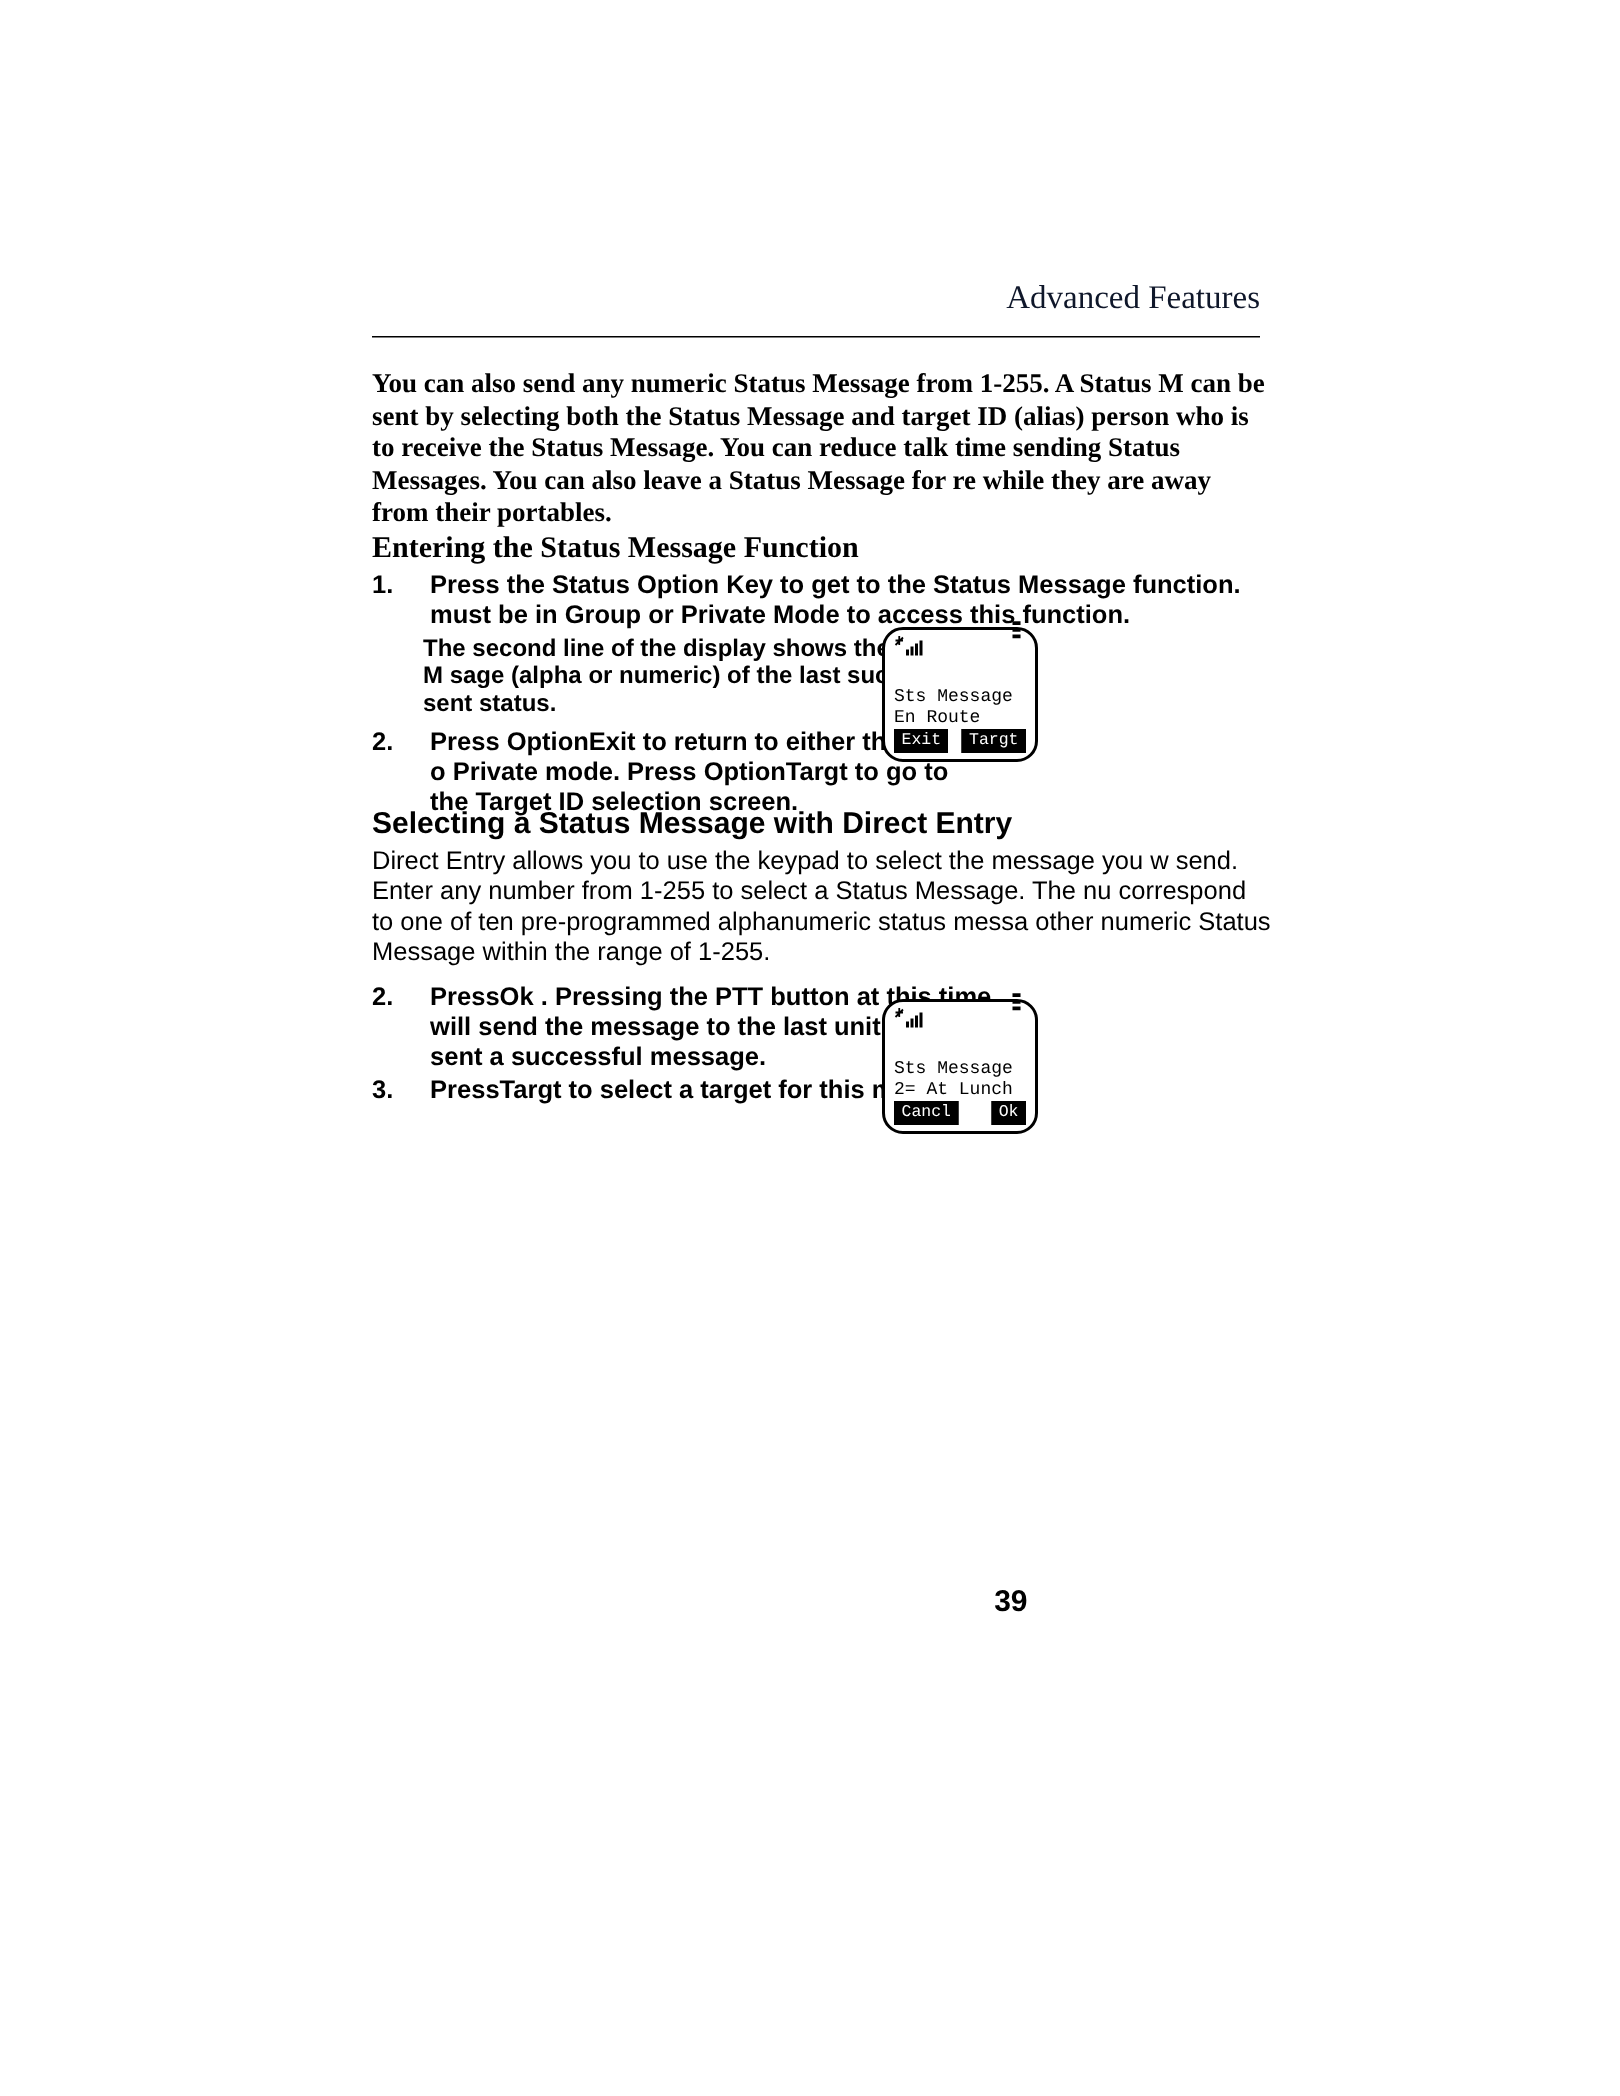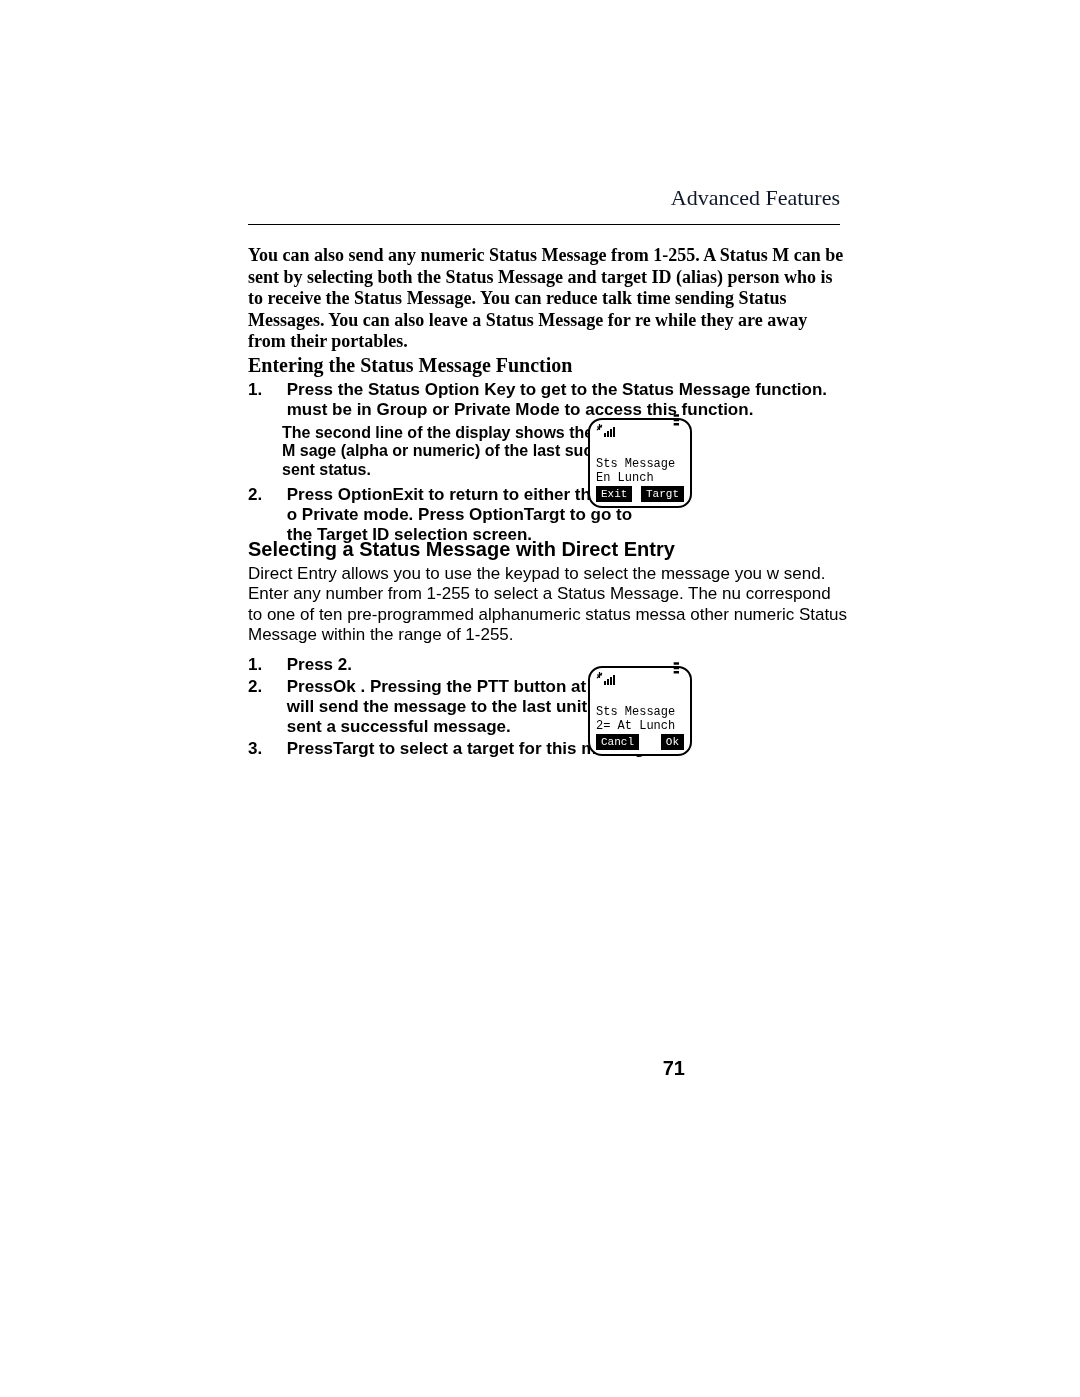--- a/index.html
+++ b/index.html
@@ -201,36 +201,32 @@
         <rect x="8" y="9" width="2" height="4" fill="#000"></rect>
         <rect x="11" y="7" width="2" height="6" fill="#000"></rect>
         <rect x="14" y="5" width="2" height="8" fill="#000"></rect>
         <rect x="17" y="3" width="2" height="10" fill="#000"></rect>
       </svg>
     </span>
     <span class="batt">▮▮▮</span>
   </div>
   <div class="lines">
     <div>Sts Message</div>
-    <div>En Lunch</div>
+    <div>En Route</div>
   </div>
   <div class="softkeys">
     <span class="sk inv">Exit</span>
     <span class="sk inv">Targt</span>
   </div>
 </div>
 
 <div class="section2-title">Selecting a Status Message with Direct Entry</div>
 <div class="intro2">Direct Entry allows you to use the keypad to select the message you w send. Enter any number from 1-255 to select a Status Message. The nu correspond to one of ten pre-programmed alphanumeric status messa other numeric Status Message within the range of 1-255.</div>
 
 <div class="list2">
-  <div class="row">
-    <span class="li-num">1.</span>
-    <span class="li-body">Press 2.</span>
-  </div>
   <div class="row">
     <span class="li-num">2.</span>
     <span class="li-body">
       <span>Press</span><span>Ok</span><span> . Pressing the PTT button at this time will send the message to the last unit to which sent a successful message.</span>
     </span>
   </div>
   <div class="row">
     <span class="li-num">3.</span>
     <span class="li-body">
       <span>Press</span><span>Targt</span><span> to select a target for this message.</span>
@@ -254,15 +250,15 @@
   <div class="lines">
     <div>Sts Message</div>
     <div>2= At Lunch</div>
   </div>
   <div class="softkeys">
     <span class="sk inv">Cancl</span>
     <span class="sk inv">Ok</span>
   </div>
 </div>
 
-<div class="pageno">71</div>
+<div class="pageno">39</div>
 
 </div>
 
 </body></html>

